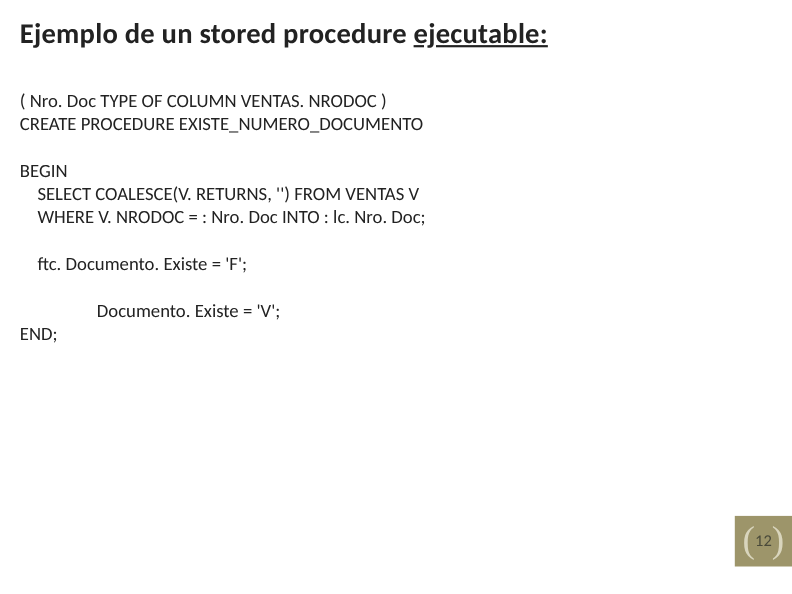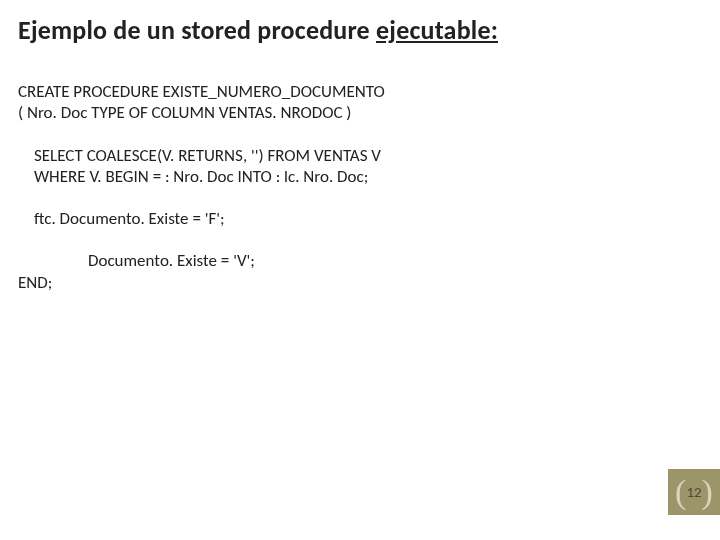--- a/index.html
+++ b/index.html
@@ -74,28 +74,29 @@
 </head>
 <body>
 
 <div class="title">
   <span>Ejemplo de un stored procedure </span><span class="underline">ejecutable:</span>
 </div>
 
 <div class="content">
 
   <div class="para">
+    <div>( Nro. Doc TYPE OF COLUMN VENTAS. NRODOC )</div>
     <div>CREATE PROCEDURE EXISTE_NUMERO_DOCUMENTO</div>
-    <div>( Nro. Doc TYPE OF COLUMN VENTAS. NRODOC )</div>
   </div>
 
 
   <div class="para">
+    <div>BEGIN</div>
     <div><span class="indent spaced">SELECT  COALESCE(V. RETURNS, '')   FROM   VENTAS V</span></div>
-    <div><span class="indent spaced">WHERE      V. BEGIN  = : Nro. Doc   INTO   : lc. Nro. Doc;</span></div>
+    <div><span class="indent spaced">WHERE      V. NRODOC  = : Nro. Doc   INTO   : lc. Nro. Doc;</span></div>
   </div>
 
   <div class="para">
     <div><span class="indent">ftc. Documento. Existe = 'F';</span></div>
   </div>
 
   <div class="para">
     <div><span style="padding-left:70px; display:inline-block;text-align:center;">Documento. Existe = 'V';</span></div>
     <div>END;</div>
   </div>

